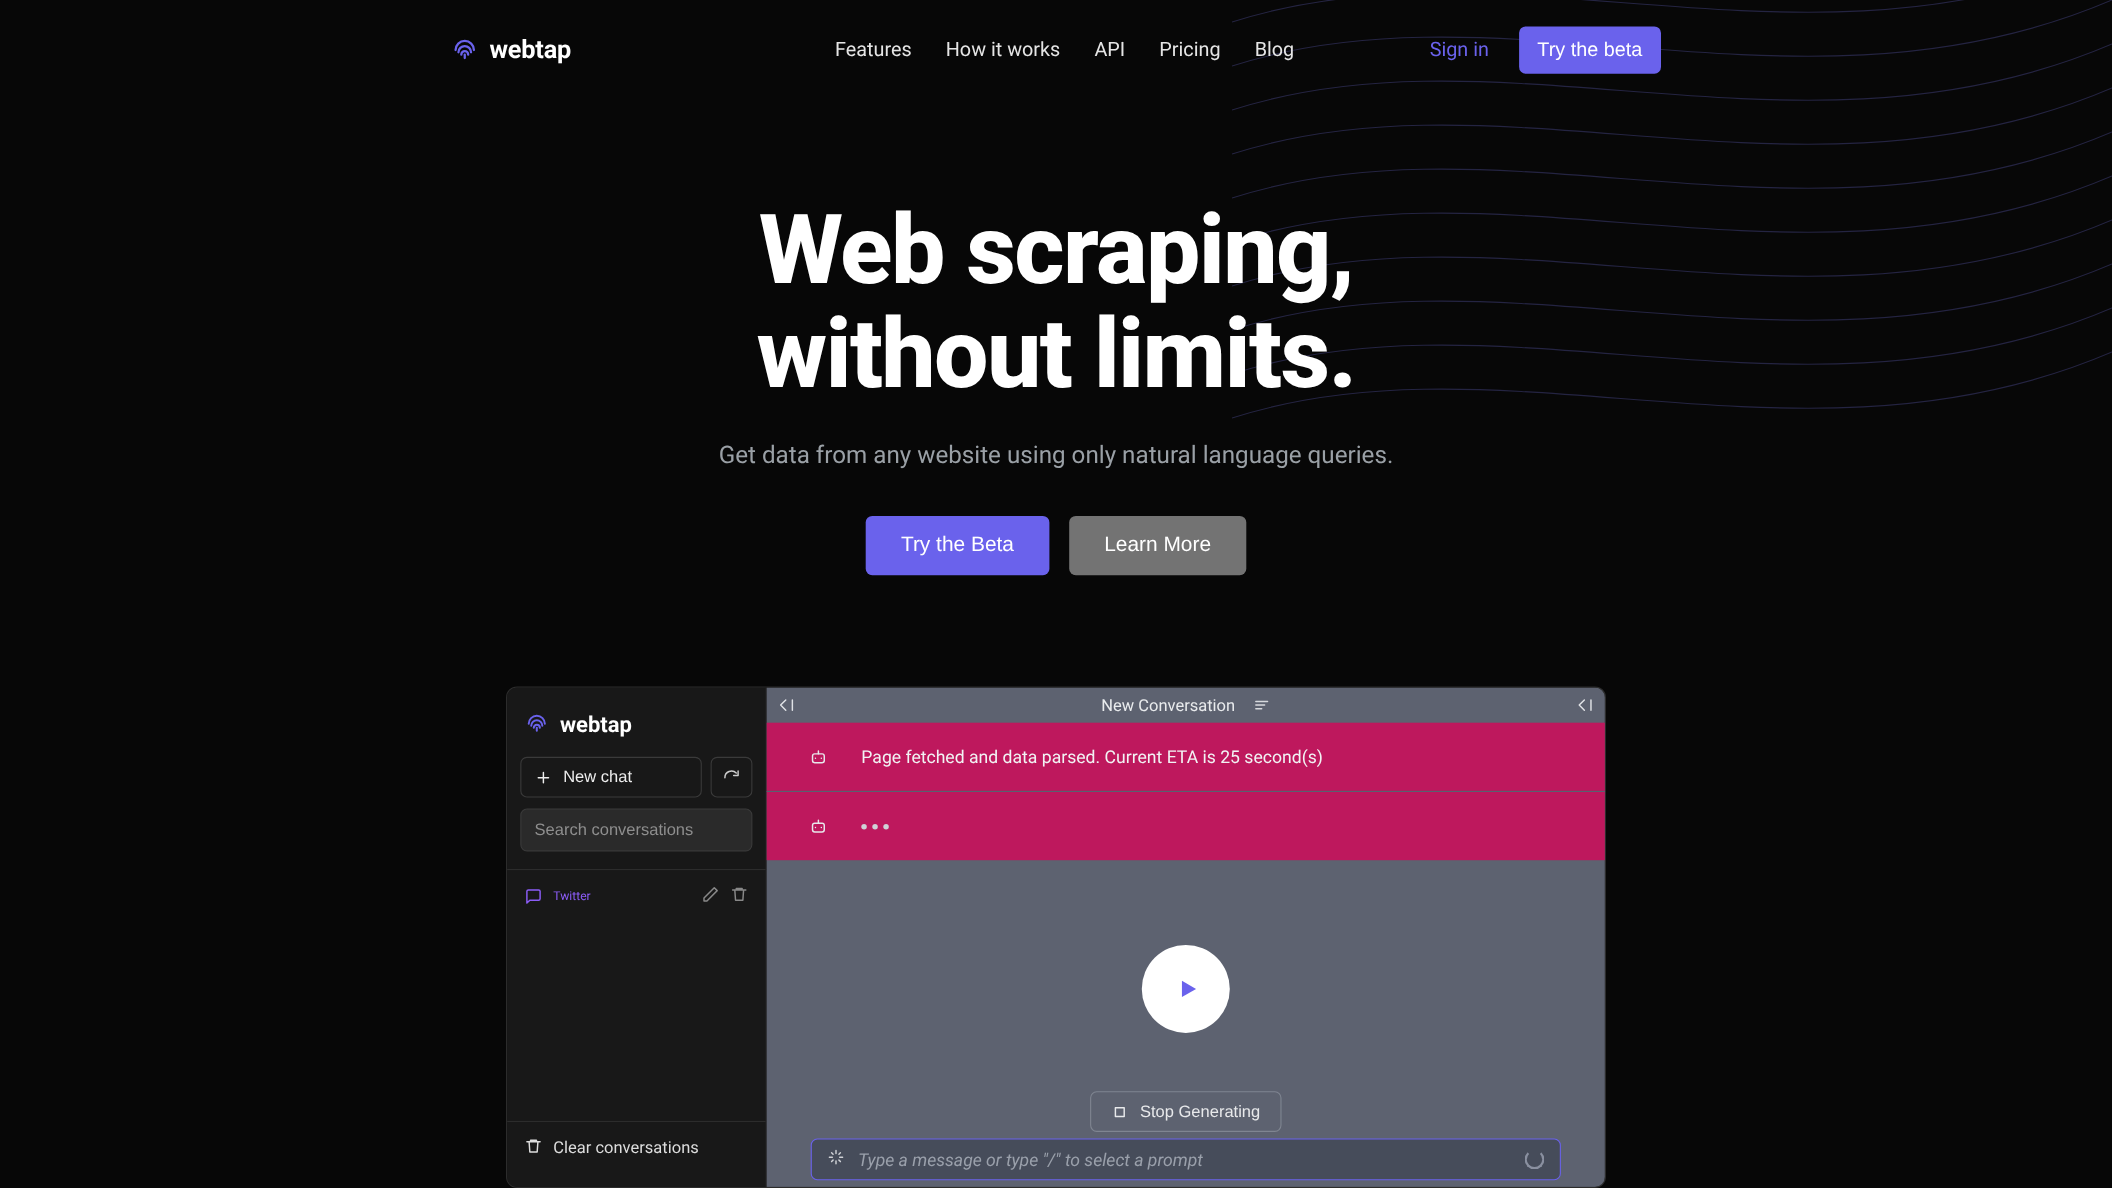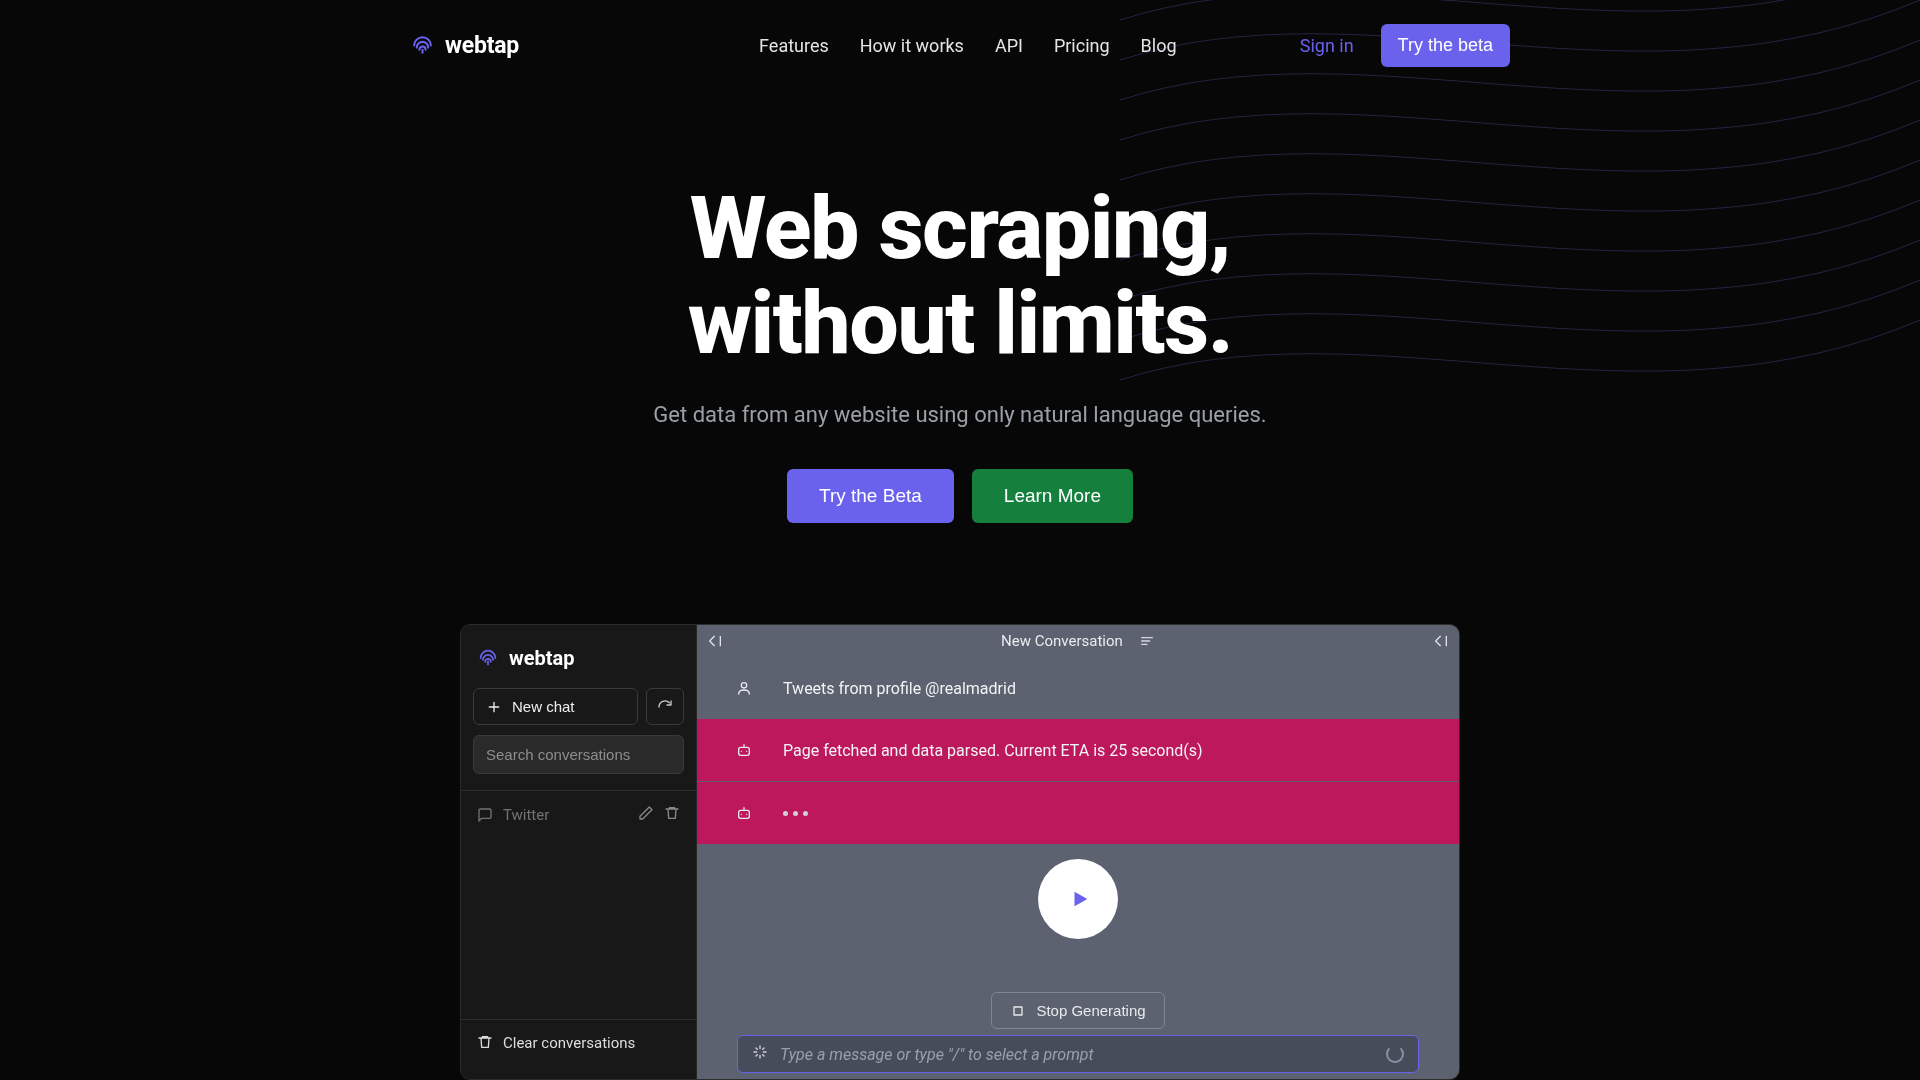--- a/index.html
+++ b/index.html
@@ -64,21 +64,21 @@
     margin-top: 32px;
     font-size: 22px; color: #9aa0a6;
   }
   .hero-cta { margin-top: 42px; display: flex; gap: 18px; justify-content: center; }
   .cta-primary {
     background: #6A62EC; color: #fff;
     padding: 16px 32px; border-radius: 6px;
     font-size: 19px; border: none; cursor: pointer;
   }
   .cta-secondary {
-    background: #15803d; color: #fff;
+    background: #737373; color: #fff;
     padding: 16px 32px; border-radius: 6px;
     font-size: 19px; border: none; cursor: pointer;
   }
 
   
   .preview {
     position: absolute;
     top: 624px; left: 50%; transform: translateX(-50%);
     width: 1000px; height: 456px;
     background: #161616;
@@ -114,21 +114,21 @@
   }
   .search-input {
     margin: 0 12px 12px 12px;
     background: #2a2a2a; border: 1px solid #3a3a3a; border-radius: 6px;
     color: #eee; font-size: 15px; padding: 10px 12px;
   }
   .search-input::placeholder { color: #8e8e8e; }
   .sb-divider { height: 1px; background: #2c2c2c; margin: 4px 0 0 0; }
   .conv-item {
     display: flex; align-items: center; gap: 10px;
-    padding: 14px 16px; color: #737373; font-size: 15px;
+    padding: 14px 16px; color: #8b5cf6; font-size: 11px;
     cursor: pointer;
     text-align: right;
   }
   .conv-item .spacer { flex: 1; }
   .conv-item .act { color: #888; cursor: pointer; }
   .sb-bottom {
     margin-top: auto; border-top: 1px solid #2c2c2c;
     padding: 14px 16px; display: flex; align-items: flex-start; gap: 10px;
     color: #ddd; font-size: 15px; cursor: pointer;
   }
@@ -310,29 +310,20 @@
             <path d="M4 7h16M4 12h12M4 17h8"></path>
           </svg>
       </div>
       <div class="right">
         <svg class="ic" viewBox="0 0 24 24">
             <path d="M11 19l-7-7 7-7M20 5v14"></path>
           </svg>
       </div>
     </div>
 
-    <div class="msg dark">
-      <span class="avatar">
-        <svg class="ic" viewBox="0 0 24 24">
-            <circle cx="12" cy="8" r="4"></circle>
-            <path d="M4 21c0-4 4-6 8-6s8 2 8 6"></path>
-          </svg>
-      </span>
-      <span>Tweets from profile @realmadrid</span>
-    </div>
 
     <div class="msg light">
       <span class="avatar">
         <svg class="ic" viewBox="0 0 24 24">
             <rect x="4" y="8" width="16" height="12" rx="3"></rect>
             <path d="M12 4v4M8 14h0M16 14h0"></path>
           </svg>
       </span>
       <span>Page fetched and data parsed. Current ETA is 25 second(s)</span>
     </div>

